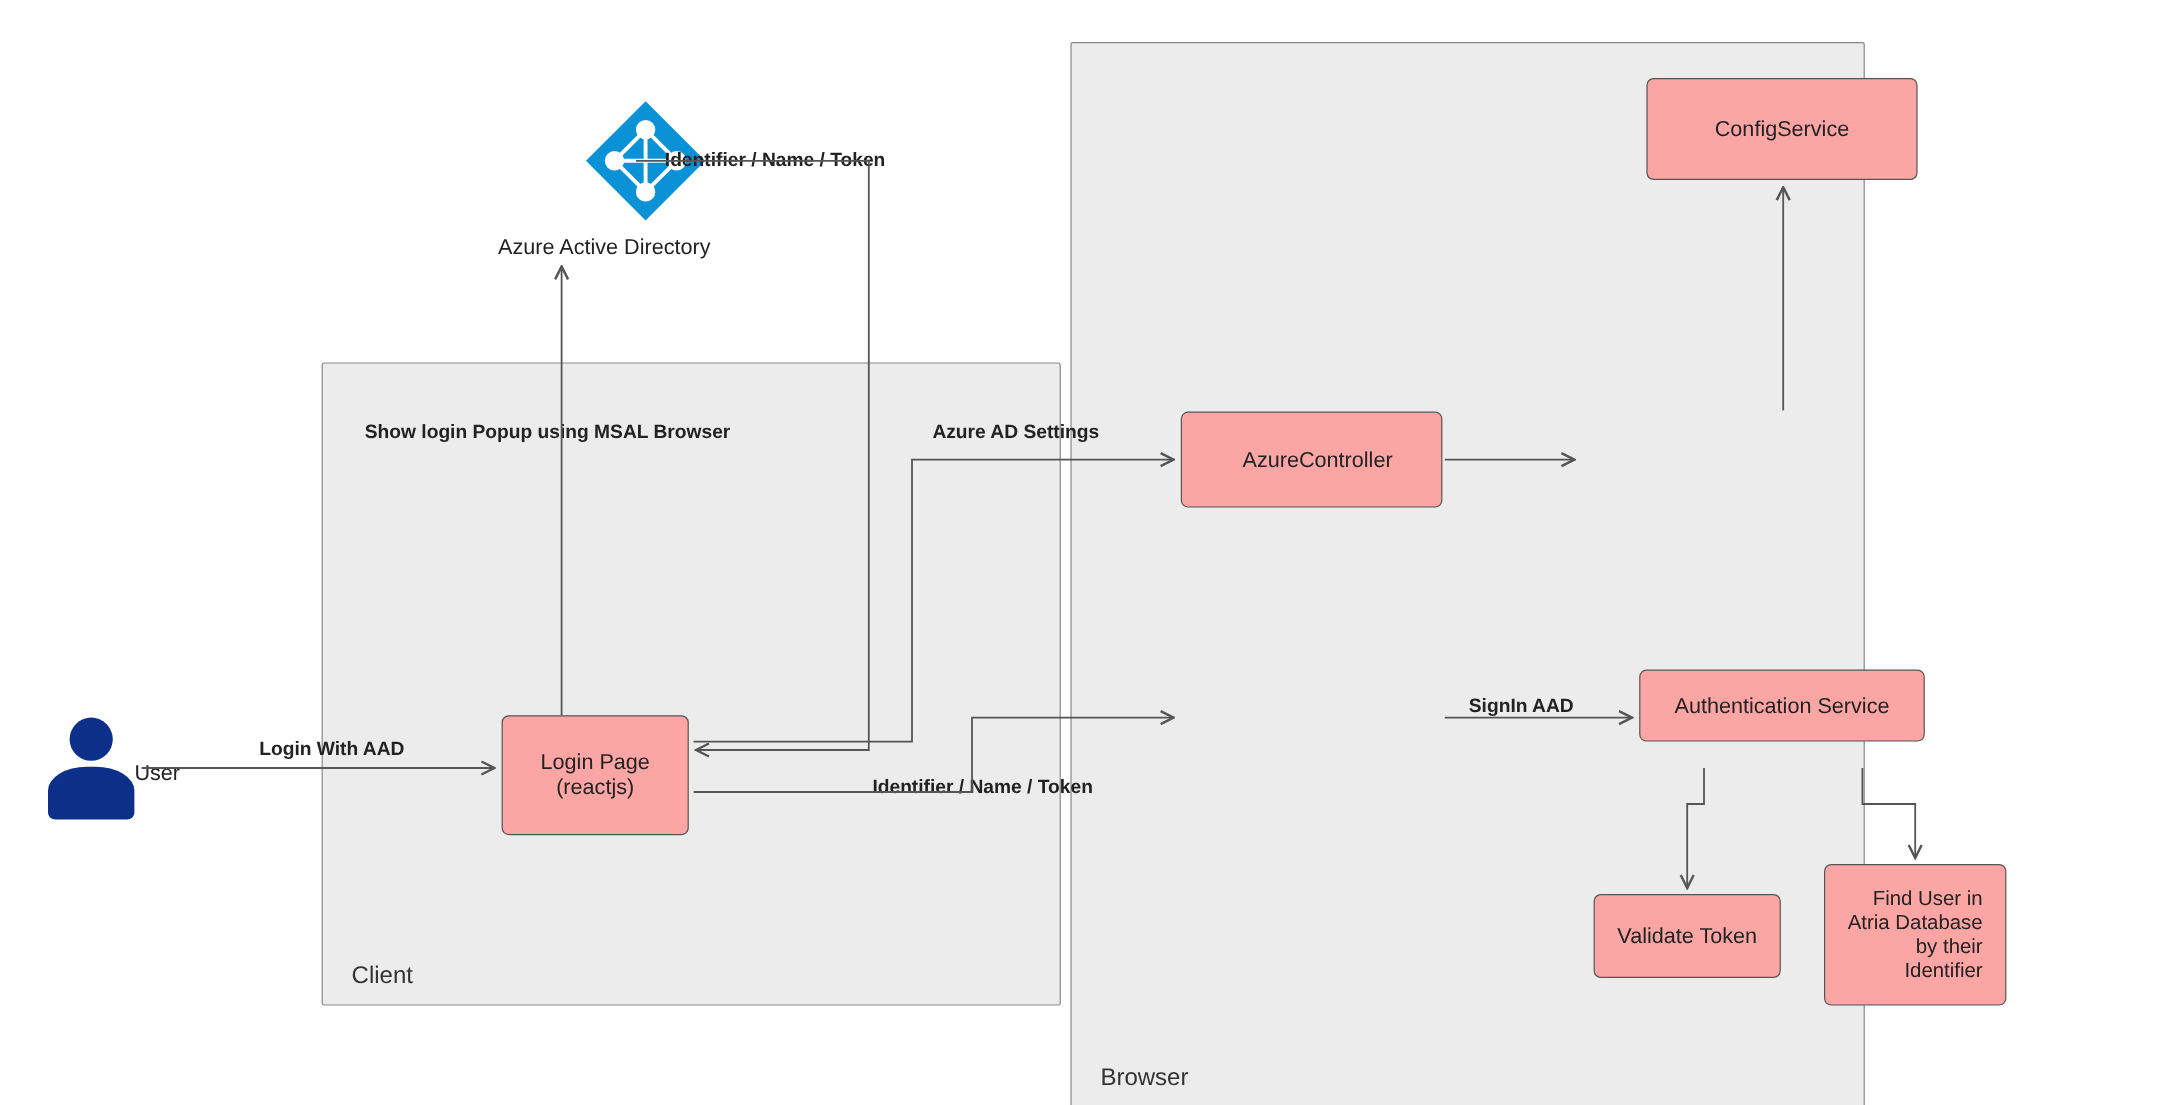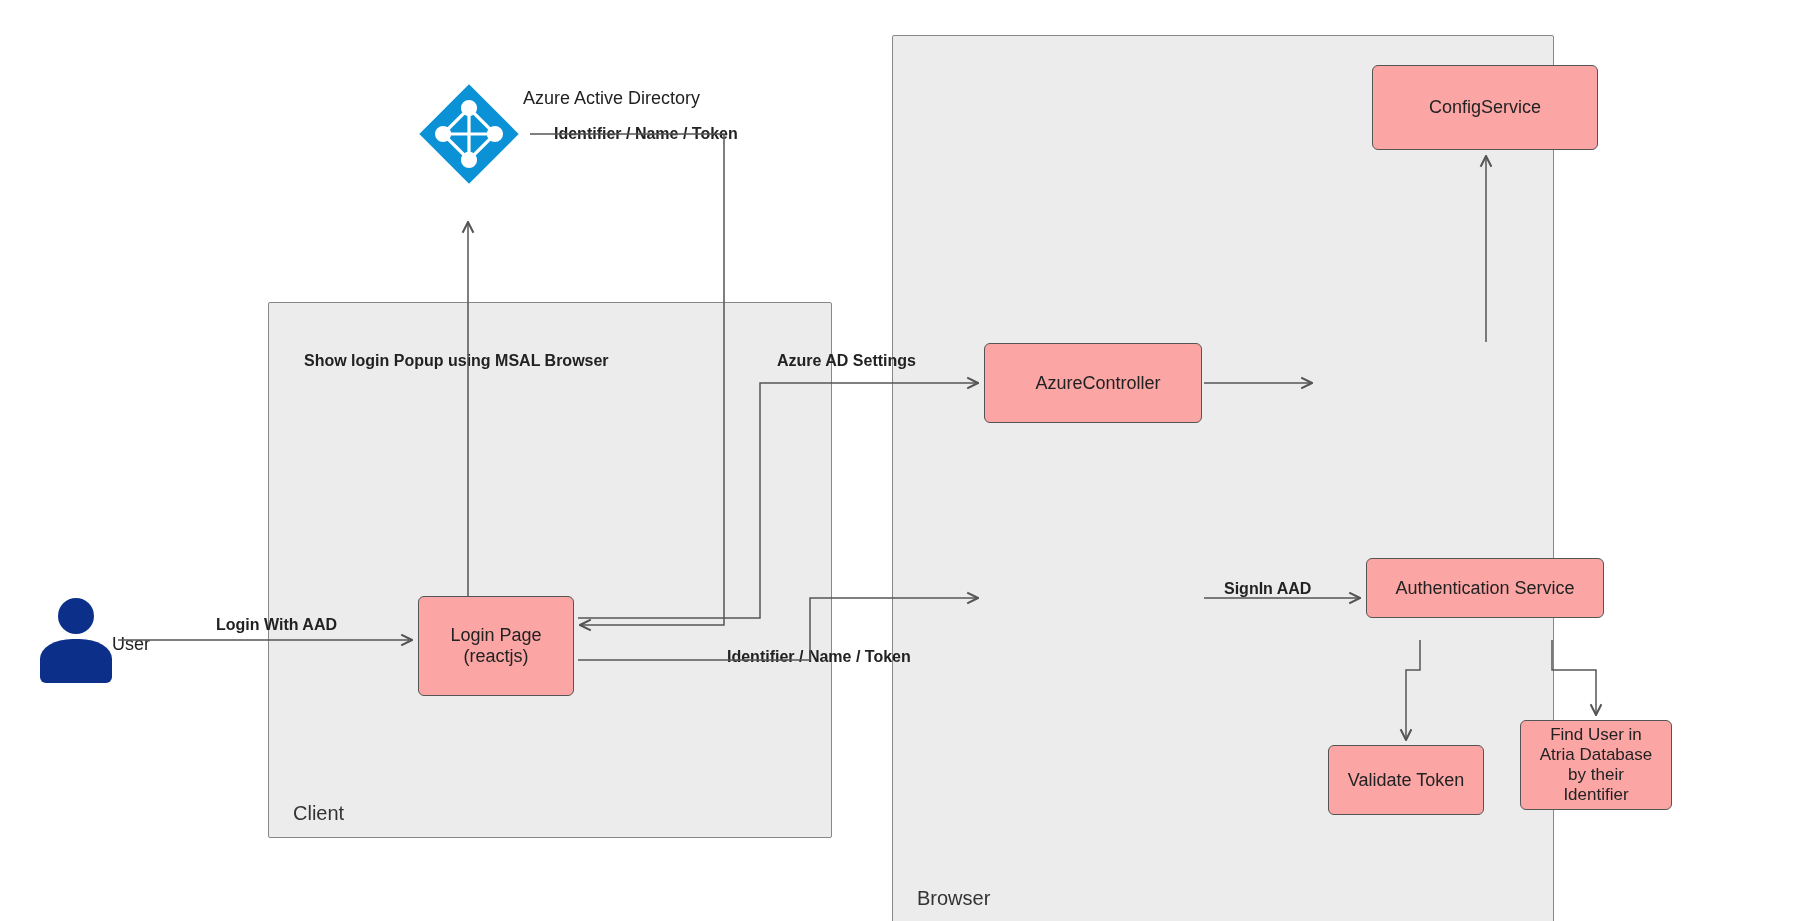--- a/index.html
+++ b/index.html
@@ -80,22 +80,22 @@
     }
     .user-label {
       margin-top: 8px;
       font-size: 18px;
       color: #222;
     }
 
     .aad-figure {
       position: absolute;
       display: flex;
-      flex-direction: row;
-      align-items: flex-start;
+      flex-direction: column;
+      align-items: flex-end;
     }
     .aad-icon {
       width: 108px;
       height: 108px;
       display: flex;
       align-items: center;
       justify-content: center;
     }
     .aad-label {
       margin-top: 8px;
@@ -110,21 +110,21 @@
       width: 1810px;
       height: 921px;
       pointer-events: none;
     }
   </style>
 </head>
 <body>
 
 <div class="diagram">
 
-  <div class="container-box" style="left:268px; top:302px; width:564px; height:536px;">
+  <div class="container-box" style="left:268px; top:302px; width:616px; height:536px;">
     <span class="container-label">Client</span>
   </div>
 
   <div class="container-box" style="left:892px; top:35px; width:662px; height:888px;">
     <span class="container-label">Browser</span>
   </div>
 
   <div class="user-figure" style="left:40px; top:598px;">
     <div class="user-icon">
       <div class="user-head"></div>
@@ -172,21 +172,21 @@
 
 
   <div class="node-box" style="left:1366px; top:558px; width:238px; height:60px;">
     <span>Authentication Service</span>
   </div>
 
   <div class="node-box" style="left:1328px; top:745px; width:156px; height:70px;">
     <span>Validate Token</span>
   </div>
 
-  <div class="node-box" style="left:1520px; top:720px; width:152px; height:90px; font-size:17px;">
+  <div class="node-box" style="left:1520px; top:720px; width:152px; height:118px; font-size:17px;text-align:right;">
     <div>
       <div>Find User in</div>
       <div>Atria Database</div>
       <div>by their</div>
       <div>Identifier</div>
     </div>
   </div>
 
   <div class="edge-label" style="left:216px; top:616px;">Login With AAD</div>
 

